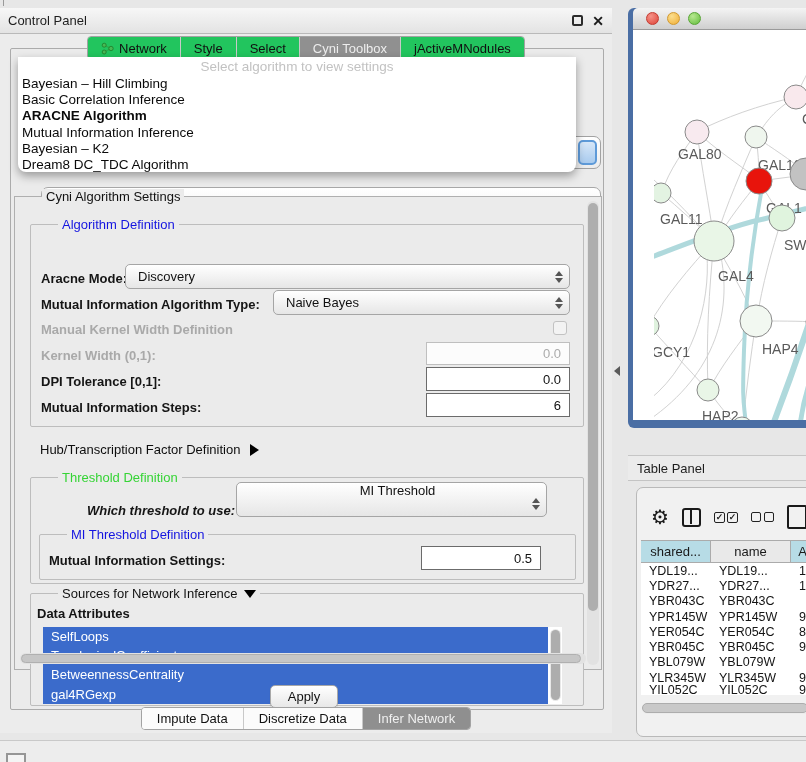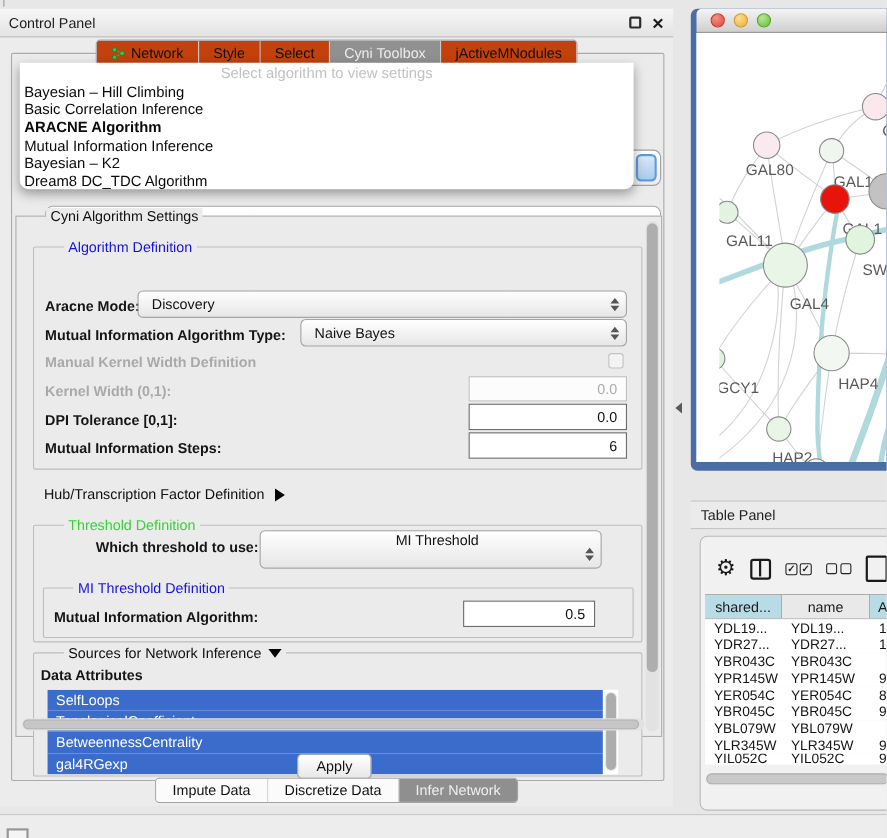--- a/index.html
+++ b/index.html
@@ -13,21 +13,21 @@
     background:linear-gradient(#F7F7F7,#E3E3E3); border-bottom:1px solid #B9B9B9;
     display:flex; align-items:center; padding:0 8px; }
   .cp-title { font-size:13px; color:#1E1E1E; }
   .cp-tb-icons { margin-left:auto; display:flex; align-items:center; gap:9px; }
   .float-ic { width:11px; height:11px; border:2px solid #2B2B2B; border-radius:2px; }
   .close-ic { font-size:14px; font-weight:bold; color:#1A1A1A; line-height:1; }
 
   .tabbar { position:absolute; left:0; top:28px; width:612px; display:flex; justify-content:center; z-index:5; }
   .tabs { display:flex; border:1px solid #A3A3A3; border-radius:4px; overflow:hidden; background:#FDFDFD; height:24px; }
   .tab { display:flex; align-items:center; gap:5px; padding:0 13px; font-size:13px; color:#111;
-    border-right:1px solid #C9C9C9; background:#c2410c; }
+    border-right:1px solid #C9C9C9; background:#22c55e; }
   .tab:last-child { border-right:none; }
   .tab.sel { background:#909090; color:#EDEDED; }
 
   .cp-content { position:absolute; left:10px; top:40px; width:594px; height:662px;
     border:1px solid #ABABAB; background:#EBEBEB; border-radius:2px; }
 
   
   .combo-ghost1 { position:absolute; left:30px; top:87px; width:560px; height:33px;
     border:1px solid #A2A2A2; border-radius:7px; background:linear-gradient(#FFFFFF,#ECECEC); }
   .ghost-stepper { position:absolute; right:3px; top:3px; width:19px; height:25px; border-radius:5px;
@@ -232,32 +232,32 @@
         </div>
 
         <div class="hub-row">
           <span>Hub/Transcription Factor Definition</span>
           <span class="tri-right"></span>
         </div>
 
         <div class="groupbox" style="left:15px; top:280px; width:554px; height:107px;">
           <span class="grp-label lbl-green">Threshold Definition</span>
 
-          <span class="row-label" style="left:56px; top:12px;">Which threshold to use:</span>
+          <span class="row-label" style="left:56px; top:25px;font-style:italic;">Which threshold to use:</span>
           <div class="combo" style="left:205px; top:4px; width:311px; height:35px;flex-direction:column;">
             <span>MI Threshold</span>
             <span class="spin">
                 <i class="up"></i>
                 <i class="dn"></i>
               </span>
           </div>
 
           <div class="groupbox" style="left:8px; top:56px; width:537px; height:46px;">
             <span class="grp-label lbl-blue">MI Threshold Definition</span>
-            <span class="row-label" style="left:9px; top:18px;">Mutual Information Algorithm:</span>
+            <span class="row-label" style="left:9px; top:18px;">Mutual Information Settings:</span>
             <div class="tfield" style="left:381px; top:11px; width:120px; height:24px;">
               <span>0.5</span>
             </div>
           </div>
         </div>
 
         <div class="groupbox" style="left:15px; top:396px; width:554px; height:113px;">
           <span class="grp-label" style="display:flex; align-items:center;">
             <span>Sources for Network Inference</span>
             <span class="tri-down"></span>

